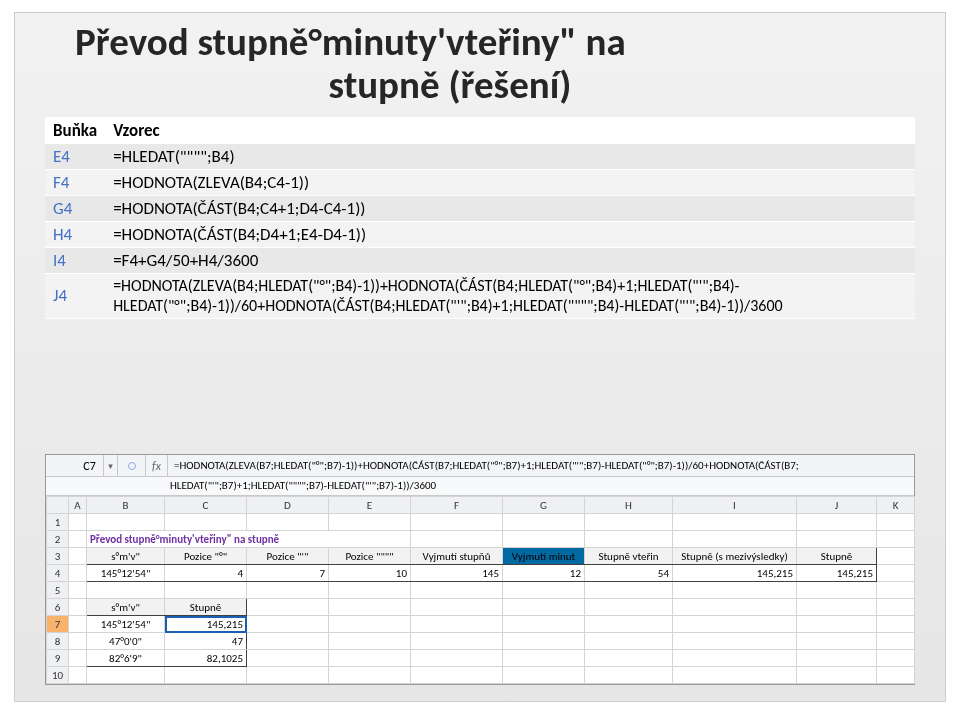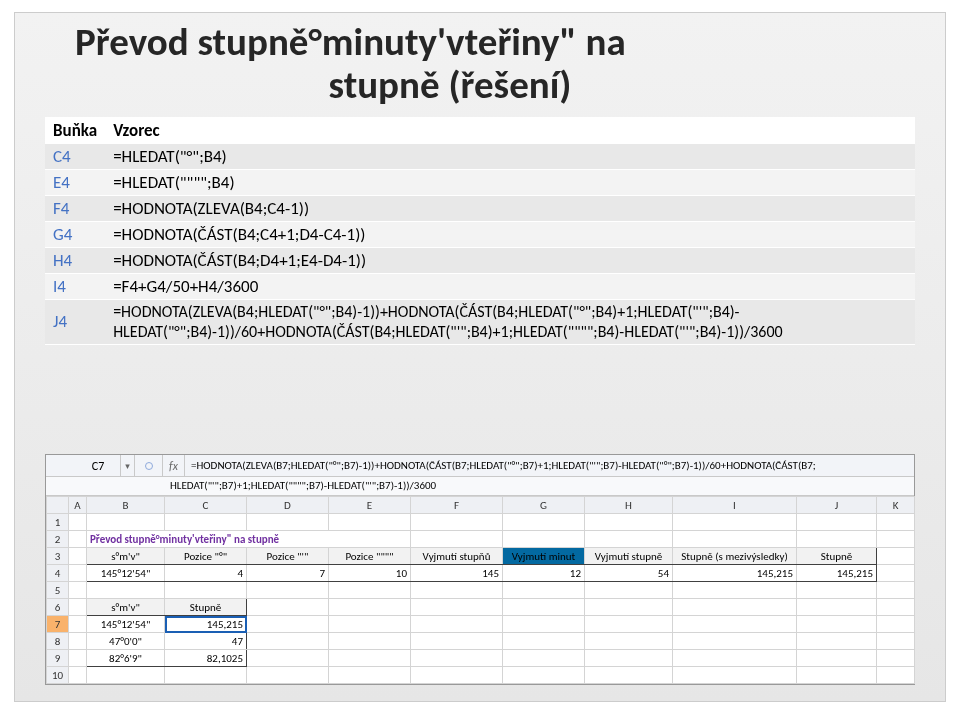--- a/index.html
+++ b/index.html
@@ -80,21 +80,21 @@
     color: #000;
   }
   .ss-name {
     display:flex;
     align-items:center;
     border-bottom:1px solid #c9c9c9;
     height:22px;
     background:#f2f4f8;
   }
   .ss-name .cellref {
-    width:75px;
+    width:58px;
     border-right:1px solid #c9c9c9;
     height:100%;
     display:flex;
     align-items:center;
     justify-content:center;
     font-weight:400;
     padding-left:30px;
   }
   .ss-name .dd {
     width:14px;
@@ -194,24 +194,20 @@
     <span class="line2">stupně (řešení)</span>
   </div>
 
   <div class="defs">
     <table>
       <tbody>
           <tr>
         <th>Buňka</th>
         <th>Vzorec</th>
       </tr>
-      <tr>
-            <td class="cell-label">C4</td>
-            <td class="formula">=HLEDAT("°";B4)</td>
-          </tr>
       <tr>
             <td class="cell-label">E4</td>
             <td class="formula">=HLEDAT("""";B4)</td>
           </tr>
       <tr>
             <td class="cell-label">F4</td>
             <td class="formula">=HODNOTA(ZLEVA(B4;C4-1))</td>
           </tr>
       <tr>
             <td class="cell-label">G4</td>
@@ -302,21 +298,21 @@
       </tr>
       <tr>
         <th class="rh">3</th>
         <td></td>
         <td class="c blk-l blk-t blk-b" style="background:#f2f2f2;">s°m'v"</td>
         <td class="c blk-t blk-b" style="background:#f2f2f2;">Pozice "°"</td>
         <td class="c blk-t blk-b" style="background:#f2f2f2;">Pozice "'"</td>
         <td class="c blk-t blk-b" style="background:#f2f2f2;">Pozice """"</td>
         <td class="c blk-t blk-b" style="background:#f2f2f2;">Vyjmutí stupňů</td>
         <td class="c blk-t blk-b" style="background:#0369a1;">Vyjmutí minut</td>
-        <td class="c blk-t blk-b" style="background:#f2f2f2;">Vyjmutí stupně</td>
+        <td class="c blk-t blk-b" style="background:#f2f2f2;">Stupně vteřin</td>
         <td class="c blk-t blk-b" style="background:#f2f2f2;">Stupně (s mezivýsledky)</td>
         <td class="c blk-t blk-b blk-r" style="background:#f2f2f2;">Stupně</td>
         <td></td>
       </tr>
       <tr>
         <th class="rh">4</th>
         <td></td>
         <td class="c blk-l blk-b">145°12'54"</td>
         <td class="blk-b">4</td>
         <td class="blk-b">7</td>

